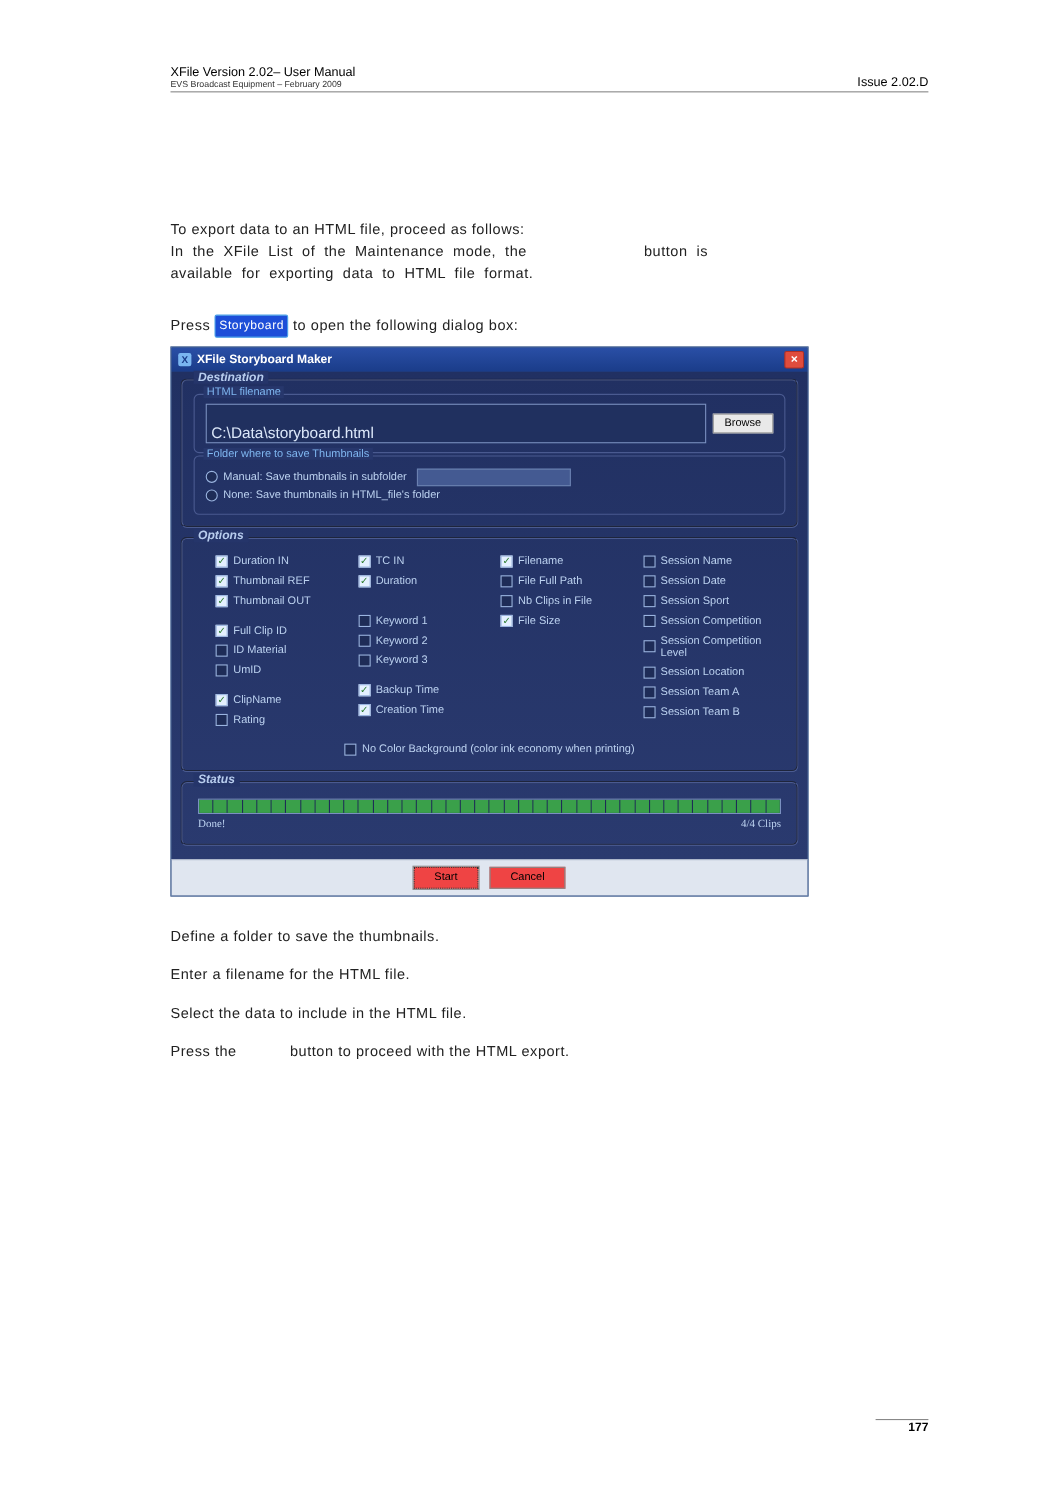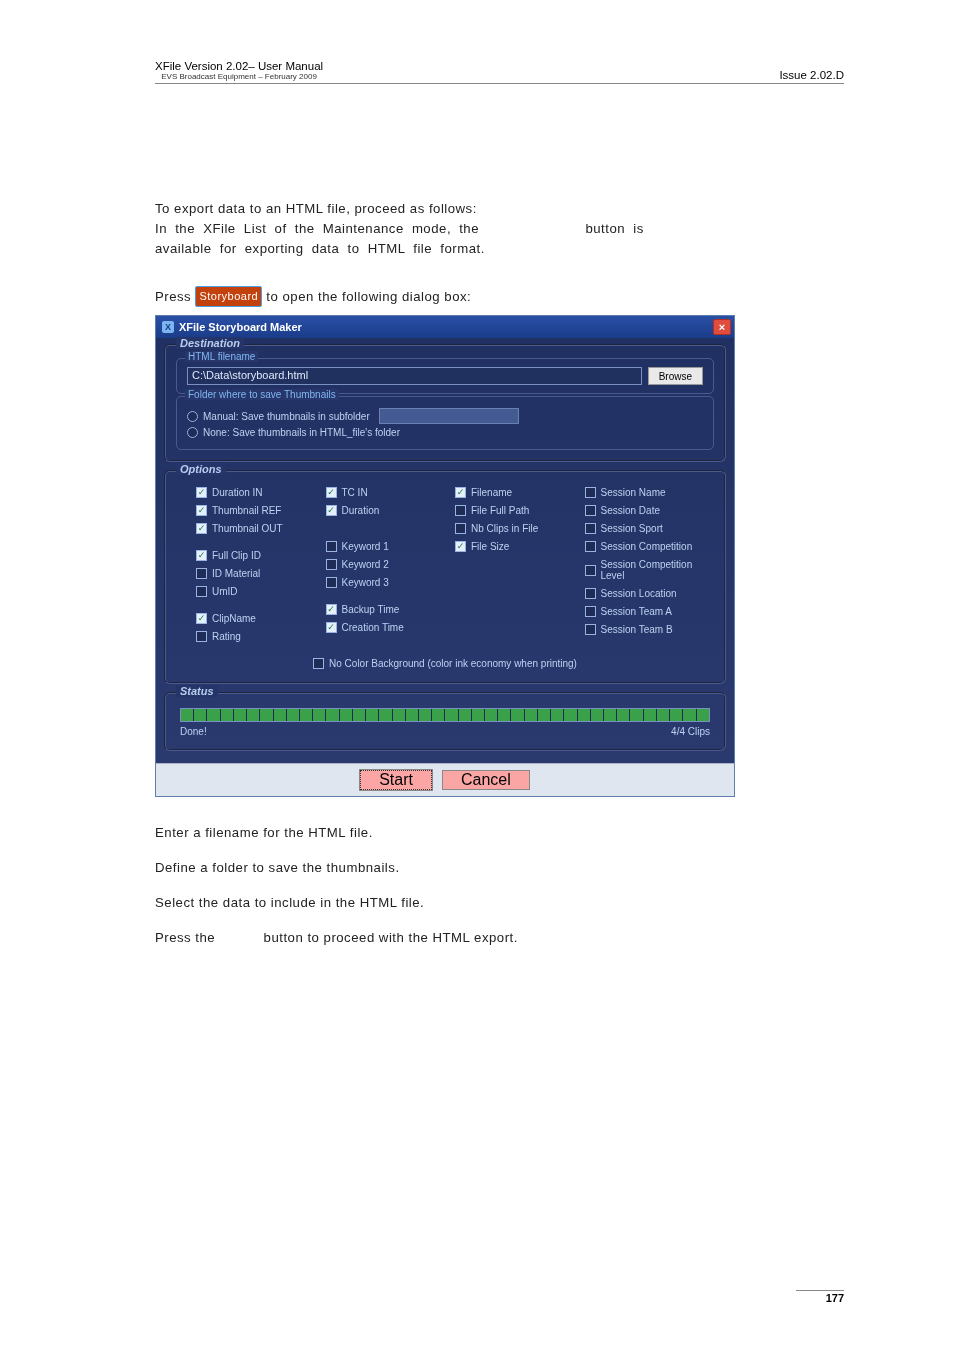--- a/index.html
+++ b/index.html
@@ -1,29 +1,29 @@
 <!DOCTYPE html>
 <html><head>
 <meta charset="utf-8">
 <style>
   * { box-sizing: border-box; margin: 0; padding: 0; }
   html, body { width: 954px; height: 1350px; background: #fff; font-family: Arial, Helvetica, sans-serif; color: #000; }
 
   .page { width: 954px; height: 1350px; position: relative; padding: 60px 110px 40px 155px; }
 
-  .header-row { display: flex; justify-content: space-between; align-items: flex-end; border-bottom: 1px solid #888; padding-bottom: 2px; text-align: center; }
+  .header-row { display: flex; justify-content: space-between; align-items: flex-end; border-bottom: 1px solid #888; padding-bottom: 2px; }
   .header-left-1 { font-size: 11.5px; letter-spacing: 0px; }
   .header-left-2 { font-size: 8px; color: #333; }
   .header-right { font-size: 11.5px; }
 
   .body-block { margin-top: 115px; }
   .para { font-size: 13.2px; color: #222; line-height: 1.5; letter-spacing: 0.5px; }
   .para-just { text-align: justify; word-spacing: 4px; }
   .storyboard-badge {
-    display: inline-block; background: #c2410c; color: #fff; font-size: 11px;
+    display: inline-block; background: #1d4ed8; color: #fff; font-size: 11px;
     padding: 1px 3px; border: 1px solid #4aa0e8; border-radius: 2px; vertical-align: 1px;
   }
 
   .section-gap { margin-top: 90px; }
   .step-line { margin-top: 28px; }
 
   
   .dialog {
     margin-top: 8px;
     width: 580px;
@@ -42,45 +42,45 @@
   .close-btn { width: 18px; height: 16px; background: #e04c3d; border: 1px solid #b03025; display:flex; align-items:center; justify-content:center; color:#fff; font-weight:bold; cursor:pointer; border-radius:2px;}
 
   .dlg-body { background: linear-gradient(to bottom, #213062, #2a3a6f); padding: 6px 8px 4px 8px; color: #cfe0f5; }
 
   .group { border: 2px groove #4a5a90; border-radius: 6px; padding: 8px 10px 10px 10px; margin-bottom: 8px; position: relative; }
   .group-title { position: absolute; top: -9px; left: 10px; background: #25356a; padding: 0 4px; font-style: italic; font-weight: bold; color: #b8cdee; font-size: 11px;}
   .subgroup { border: 1px solid #4a5a90; border-radius: 5px; padding: 8px 10px; margin-top: 4px; position: relative; }
   .subgroup-title { position: absolute; top: -8px; left: 8px; background: #27376c; padding: 0 3px; color: #7fb6f0; font-size: 10px; }
 
   .path-row { display: flex; gap: 6px; align-items: center; }
-  .path-input { flex: 1; height: 18px; background: #20305f; border: 1px solid #7a90c0; color: #dce8fa; padding: 1px 4px; font-size: 11px; }
+  .path-input { flex: 1; height: 18px; background: #20305f; border: 1px solid #7a90c0; color: #dce8fa; padding: 17px 4px; font-size: 14px; }
   .browse-btn { height: 18px; padding: 0 10px; background: #e9e9e9; border: 1px solid #999; font-size: 10px; color:#000; cursor:pointer;}
 
   .radio-row, .check-row { display: flex; align-items: center; gap: 5px; margin: 3px 0; color: #bcd2f0; font-size: 10px; }
   .radio { width: 11px; height: 11px; border-radius: 50%; border: 1px solid #9ab4e0; background: #1e2c57; display:flex; align-items:center; justify-content:center; flex-shrink:0;}
   .radio.sel::after { content:''; width:5px; height:5px; border-radius:50%; background:#5aa8f2; }
   .manual-input { width: 140px; height: 16px; background: #445a92; border: 1px solid #6a80b0; margin-left: 4px; }
 
   .options-cols { display: flex; gap: 0; padding: 4px 0 0 20px; }
   .col { flex: 1; display: flex; flex-direction: column; gap: 1px; }
   .chk { width: 11px; height: 11px; border: 1px solid #9ab4e0; background: #1e2c57; display:flex; align-items:center; justify-content:center; flex-shrink:0; font-size:9px; color:#5caeff; line-height:1;}
   .chk.on { background: #e4f0ff; color: #2a7a2a; }
   .col-gap { height: 8px; }
 
   .economy-row { display:flex; justify-content:center; margin-top: 10px; }
 
-  .status-body { padding: 6px 4px 2px 4px; }
+  .status-body { padding: 6px 4px 2px 4px; font-family: Liberation Serif, serif; }
   .progress { height: 14px; border: 1px solid #7a90c0; background: #1e2c57; position: relative; overflow:hidden; }
   .progress-fill { position:absolute; inset:0; display:flex; }
   .seg { flex:1; border-right: 1px solid #1e2c57; background: #3aa04a; }
   .seg:last-child { border-right: none; }
   .status-row { display:flex; justify-content: space-between; margin-top: 4px; color:#bcd2f0; font-size:10px;}
 
   .dlg-footer { background: #e0e6f0; padding: 6px; display:flex; justify-content:center; gap: 10px; border-top: 1px solid #aab4c8;}
-  .dlg-btn { height: 20px; padding: 0 18px; background: #fca5a5; border: 1px solid #888; font-size: 16px; cursor:pointer;}
+  .dlg-btn { height: 20px; padding: 0 18px; background: #ef4444; border: 1px solid #888; font-size: 10px; cursor:pointer;}
   .dlg-btn.primary { border: 1px dotted #333; outline: 1px solid #888; }
 
   .after-dialog { margin-top: 28px; }
   .after-line { margin-top: 20px; font-size: 13.2px; letter-spacing: 0.5px; color:#222;}
 
   .footer { position: absolute; bottom: 46px; right: 110px; font-size: 11px; font-weight: bold; }
   .footer-underline { border-top: 1px solid #888; width: 48px; display:block; text-align:right; padding-top:1px;}
 </style>
 </head>
 <body>
@@ -342,22 +342,22 @@
         </div>
       </div>
 
       <div class="dlg-footer">
         <button class="dlg-btn primary">Start</button>
         <button class="dlg-btn">Cancel</button>
       </div>
     </div>
 
     <div class="after-dialog">
+      <p class="after-line">Define a folder to save the thumbnails.</p>
       <p class="after-line">Enter a filename for the HTML file.</p>
-      <p class="after-line">Define a folder to save the thumbnails.</p>
       <p class="after-line">Select the data to include in the HTML file.</p>
       <p class="after-line">
         <span>Press the</span>
         <span style="display:inline-block; width:40px;"></span>
         <span>button to proceed with the HTML export.</span>
       </p>
     </div>
   </div>
 
   <div class="footer">

